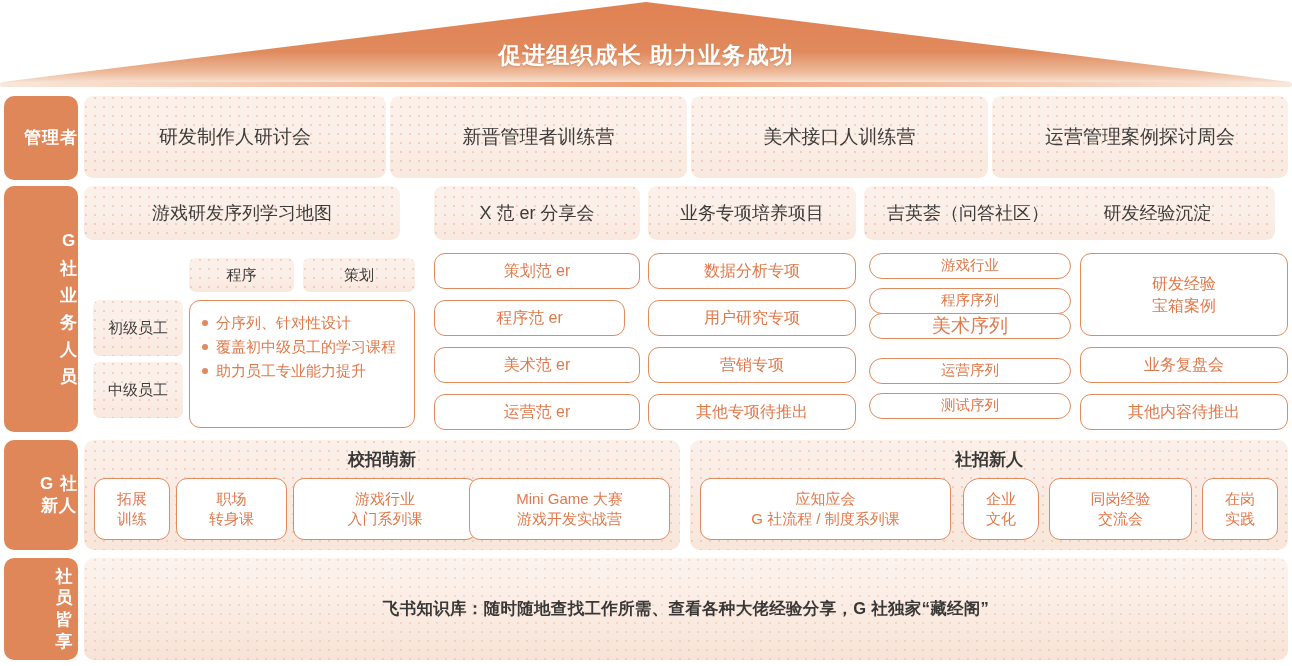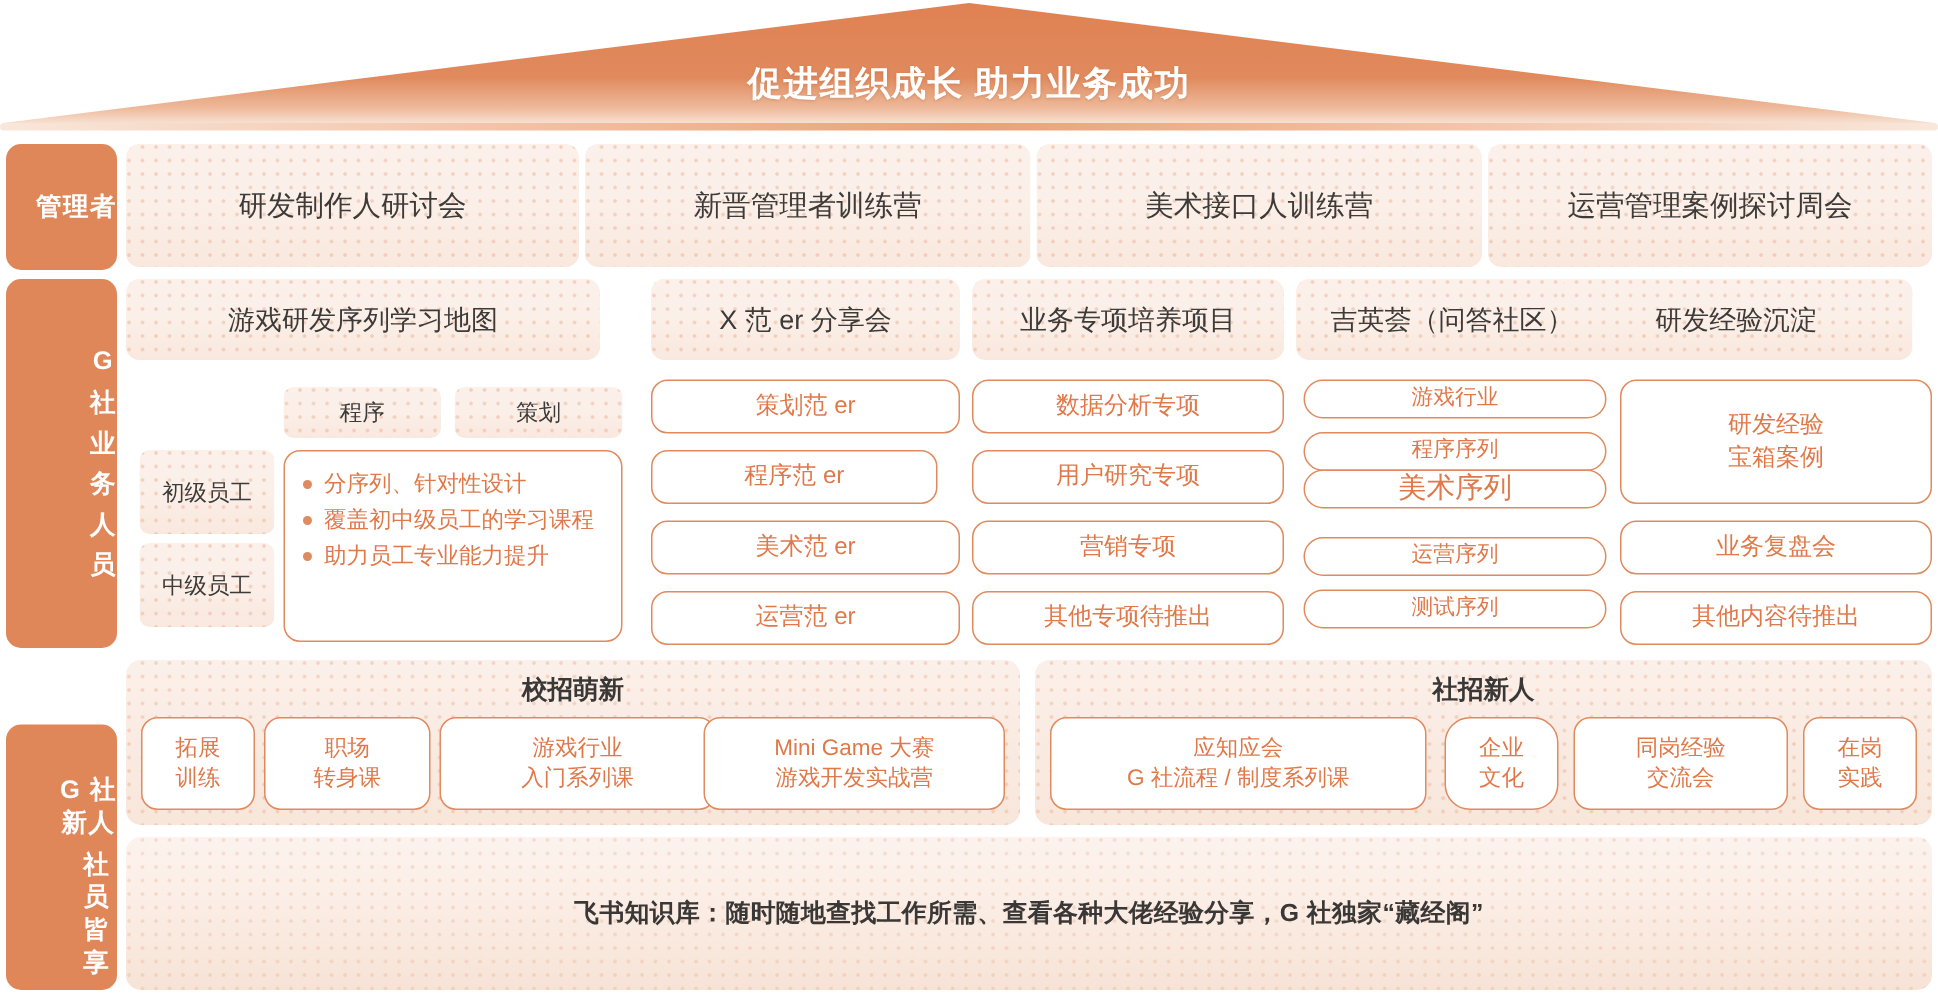--- a/index.html
+++ b/index.html
@@ -132,21 +132,21 @@
   </div>
 
   <div class="sidebar-tag" style="left:4px; top:96px; width:74px; height:84px; font-size:17px;">
     <span>管理者</span>
   </div>
 
   <div class="sidebar-tag" style="left:4px; top:186px; width:74px; height:246px; font-size:17px;">
     <span style="writing-mode:horizontal-tb; white-space:pre-line; line-height:1.6;">G<br>社<br>业<br>务<br>人<br>员</span>
   </div>
 
-  <div class="sidebar-tag" style="left:4px; top:440px; width:74px; height:110px; font-size:17px; white-space:pre-line;margin-top:43px;">
+  <div class="sidebar-tag" style="left:4px; top:440px; width:74px; height:110px; font-size:17px; white-space:pre-line;">
     <span style="white-space:pre-line;">G 社
 新人</span>
   </div>
 
   <div class="sidebar-tag" style="left:4px; top:558px; width:74px; height:102px; font-size:17px; white-space:pre-line;padding-left:47px;">
     <span style="white-space:pre-line;">社员
 皆享</span>
   </div>
 
   <div class="peach mgr-box" style="left:84px; top:96px; width:302px;">

